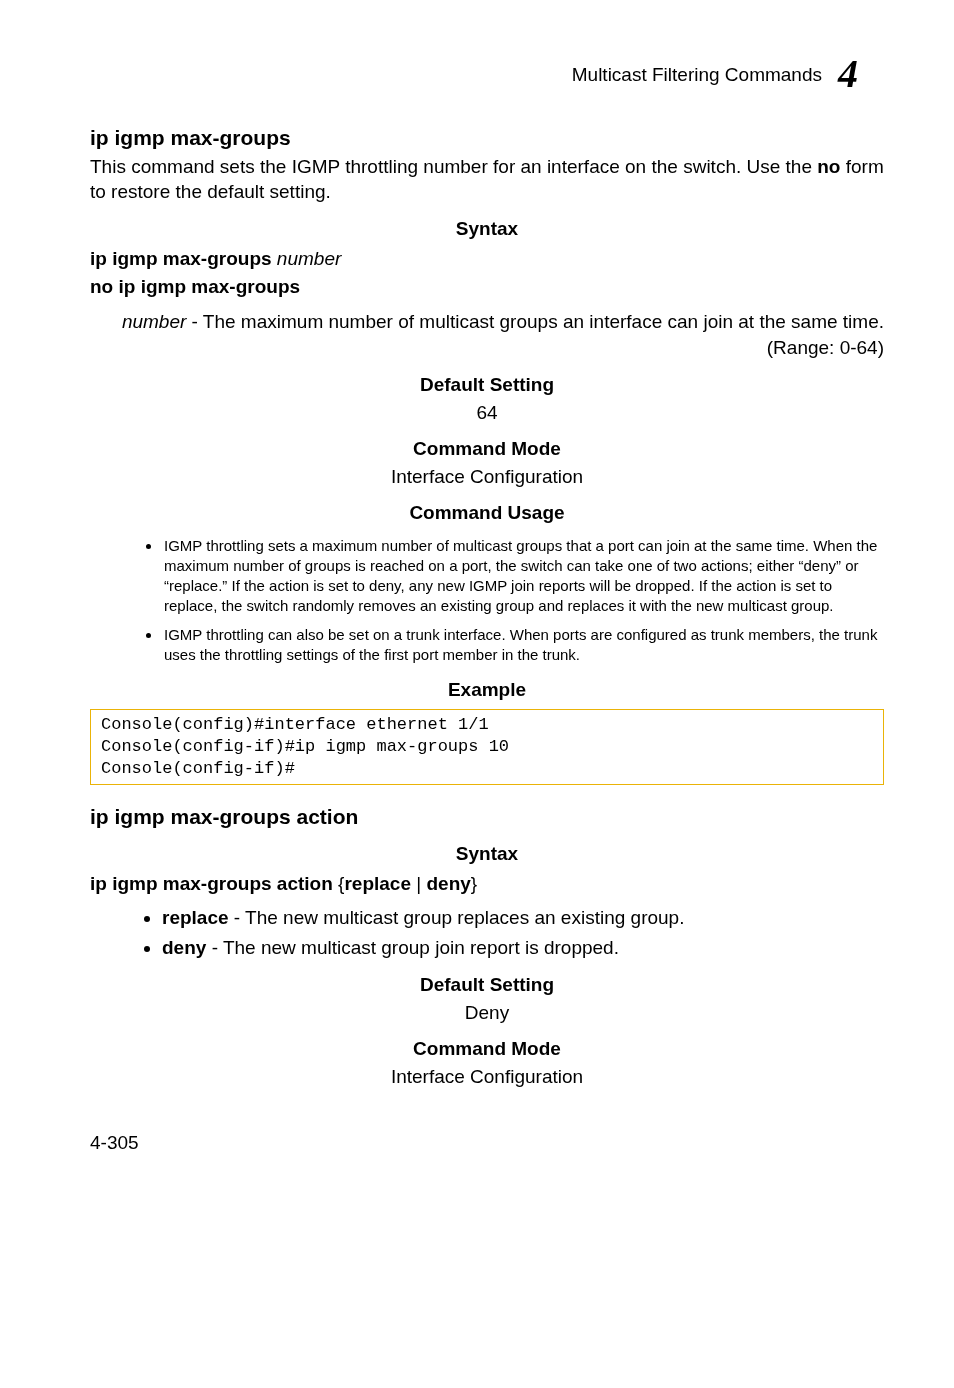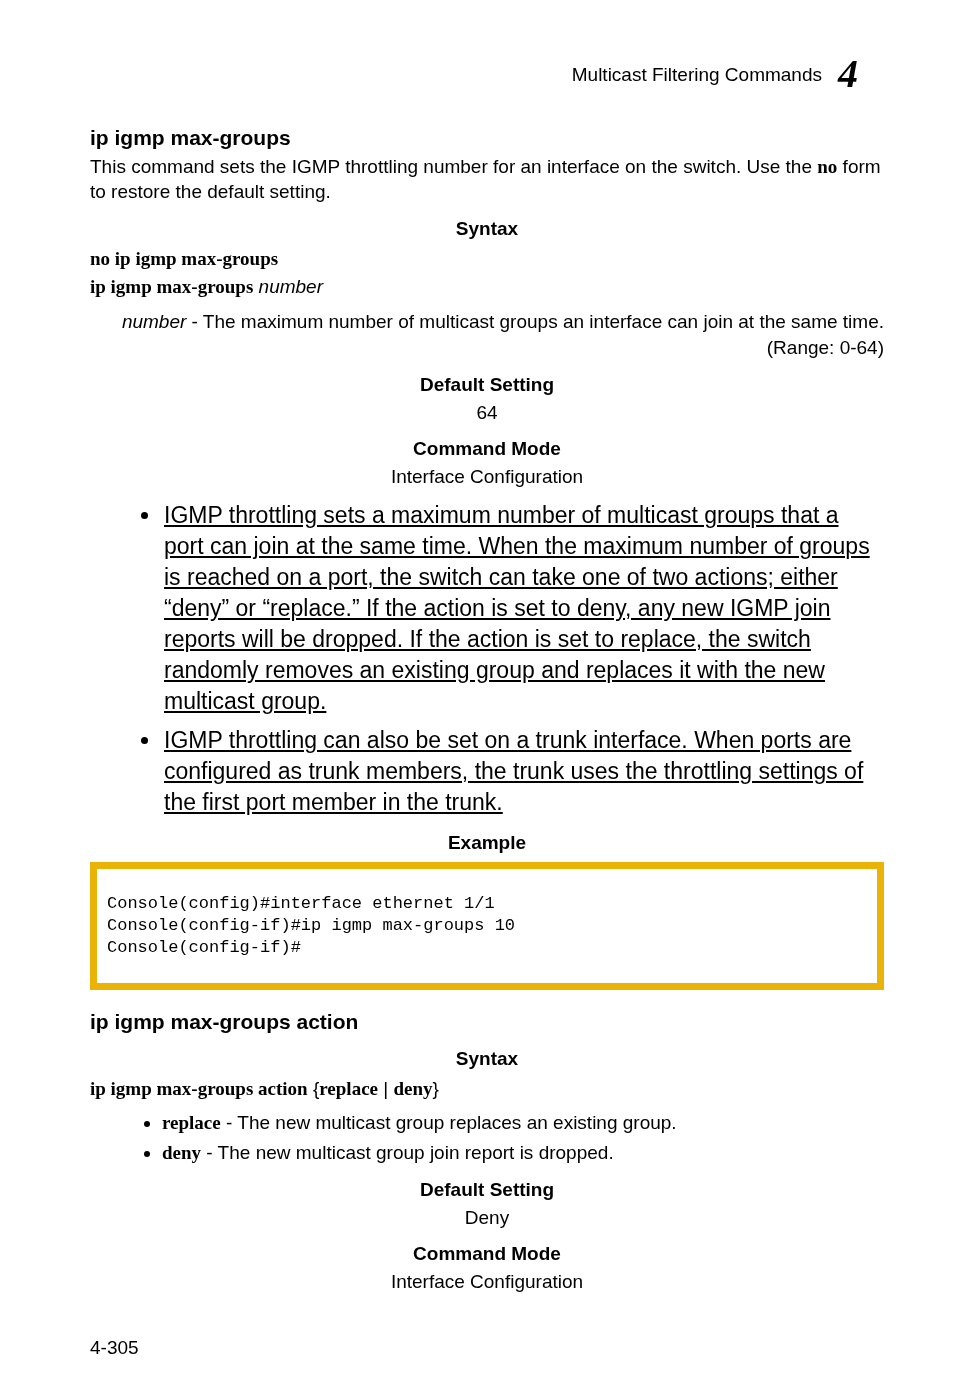--- a/index.html
+++ b/index.html
@@ -68,48 +68,47 @@
     font-size: 19px;
     line-height: 1.32;
     margin: 10px 0 12px 0;
   }
   .single {
     font-size: 19px;
     margin: 2px 0 12px 0;
     text-align: center;
   }
   ul.bullets {
-    font-size: 23px;
+    font-size: 15px;
     line-height: 1.35;
     margin: 12px 0 12px 0;
     padding-left: 72px;
-    text-decoration: underline;
   }
   ul.bullets li {
     margin-bottom: 8px;
     padding-left: 2px;
   }
   ul.sub-bullets {
     font-size: 19px;
     line-height: 1.35;
     margin: 8px 0 10px 0;
     padding-left: 72px;
   }
   ul.sub-bullets li { margin-bottom: 4px; }
   .codebox {
-    border: 7px solid #eab308;
-    padding: 24px 10px;
+    border: 1px solid #eab308;
+    padding: 4px 10px;
     margin: 8px 0 20px 0;
     font-family: "Courier New", monospace;
     font-size: 17px;
     line-height: 1.3;
     white-space: pre;
   }
   .italic { font-style: italic; }
-  .bold { font-weight: bold; font-family: Liberation Serif, serif; }
+  .bold { font-weight: bold; }
   .pagenum {
     text-align: left;
     font-size: 19px;
     margin-top: 44px;
   }
 </style>
 </head>
 <body>
 
 <div class="page">
@@ -120,34 +119,35 @@
       <span class="chapter-num">4</span>
     </span>
   </div>
 
   <h2 class="cmd-title">ip igmp max-groups</h2>
   <p class="body">
     <span>This command sets the IGMP throttling number for an interface on the switch. Use the </span><span class="bold">no</span><span> form to restore the default setting.</span>
   </p>
 
   <h3 class="section">Syntax</h3>
-  <p class="syntax-line indent1 bold">no ip igmp max-groups</p>
   <p class="syntax-line indent1">
     <span class="bold">ip igmp max-groups</span><span class="italic"> number</span>
   </p>
+  <p class="syntax-line indent1 bold">no ip igmp max-groups</p>
   <p class="param-desc indent2">
     <span class="italic">number</span><span> - The maximum number of multicast groups an interface can join at the same time. (Range: 0-64)</span>
   </p>
 
   <h3 class="section">Default Setting</h3>
   <p class="single indent1">64</p>
 
   <h3 class="section">Command Mode</h3>
   <p class="single indent1">Interface Configuration</p>
 
+  <h3 class="section">Command Usage</h3>
   <ul class="bullets">
     <li>IGMP throttling sets a maximum number of multicast groups that a port can join at the same time. When the maximum number of groups is reached on a port, the switch can take one of two actions; either “deny” or “replace.” If the action is set to deny, any new IGMP join reports will be dropped. If the action is set to replace, the switch randomly removes an existing group and replaces it with the new multicast group.</li>
     <li>IGMP throttling can also be set on a trunk interface. When ports are configured as trunk members, the trunk uses the throttling settings of the first port member in the trunk.</li>
   </ul>
 
   <h3 class="section">Example</h3>
   <div class="codebox">Console(config)#interface ethernet 1/1
 Console(config-if)#ip igmp max-groups 10
 Console(config-if)#</div>
 

